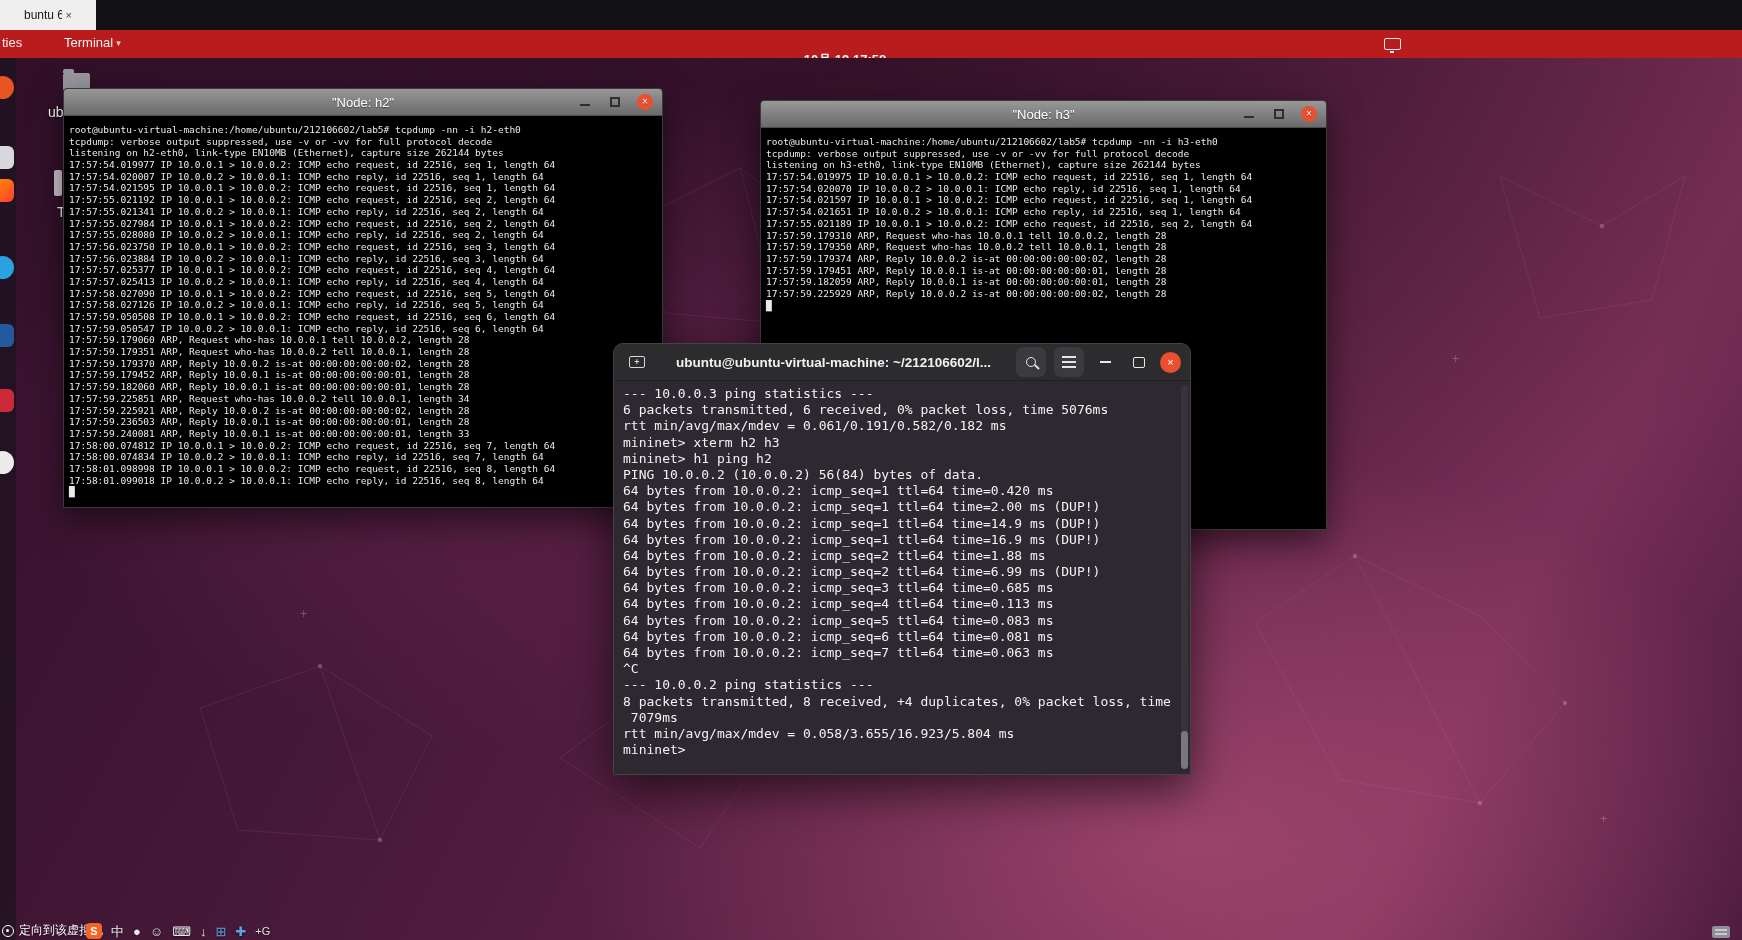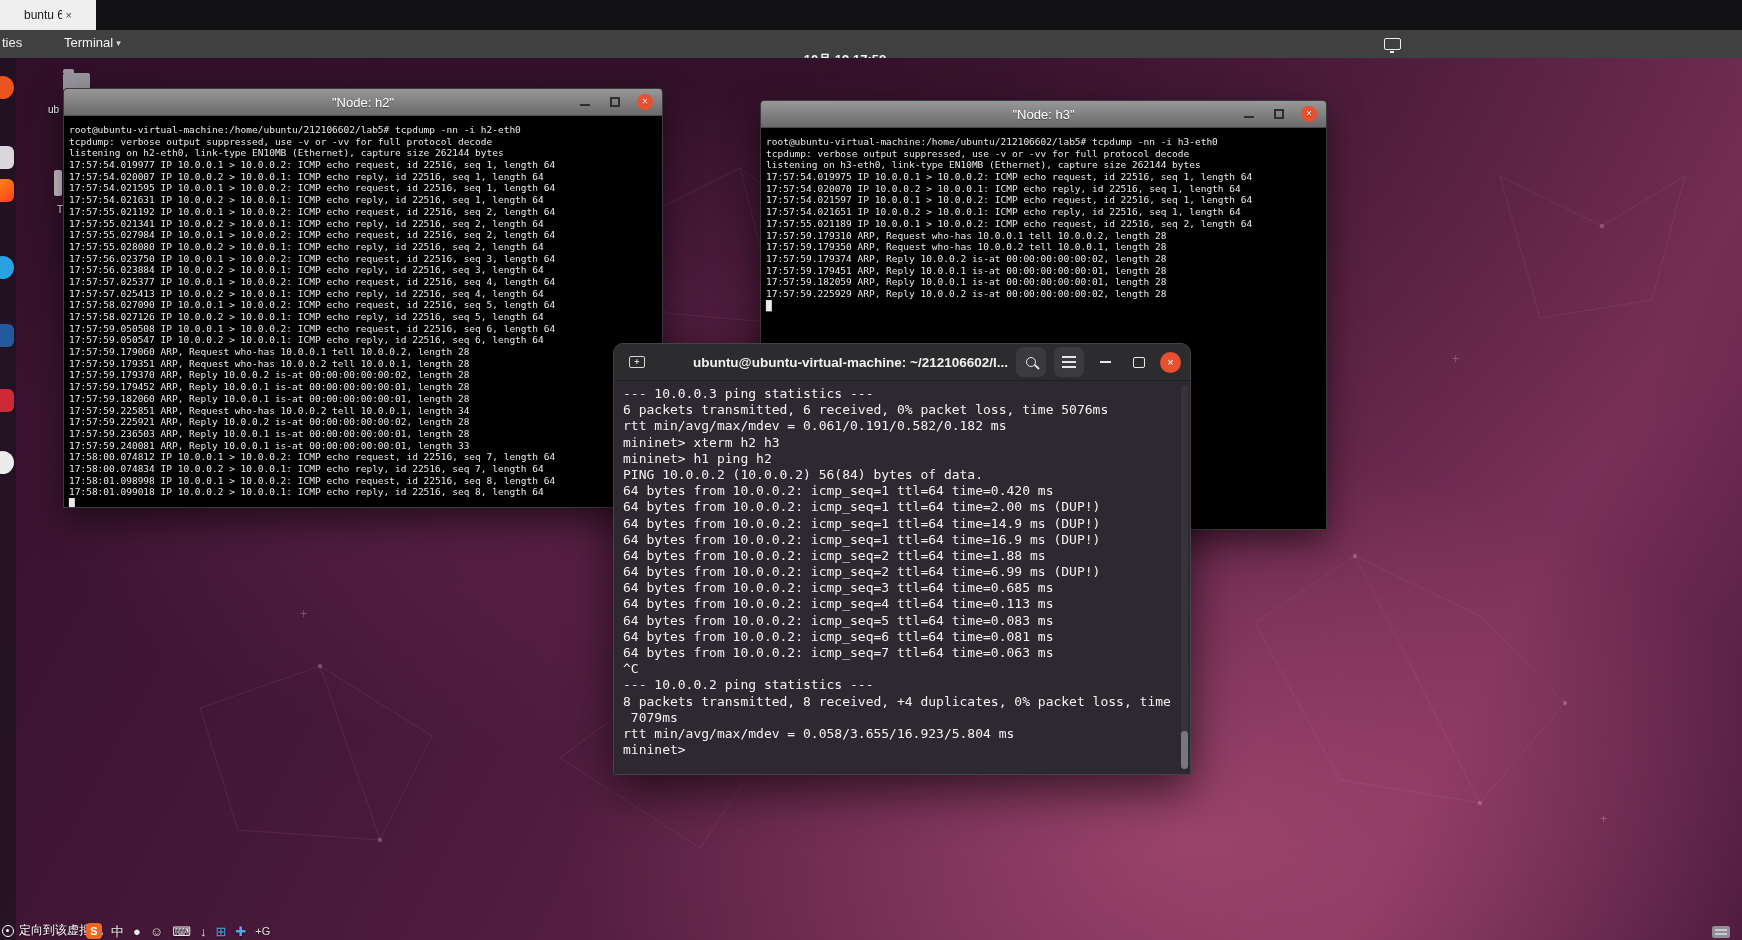--- a/index.html
+++ b/index.html
@@ -14,21 +14,21 @@
   .stage{position:absolute;top:0;left:0;width:1742px;height:940px;overflow:hidden}
 
   
   .vm-tabbar{position:absolute;left:0;top:0;width:1742px;height:30px;background:#121214}
   .vm-tab{position:absolute;left:0;top:0;height:30px;width:96px;background:#efefef;
     display:flex;align-items:center;gap:4px;padding:0 24px;font-size:12px;color:#1a1a1a}
   .vm-tab-label{white-space:nowrap;overflow:hidden}
   .vm-tab-close{font-size:11px;color:#444;cursor:default}
 
   
-  .topbar{position:absolute;left:0;top:30px;width:1742px;height:28px;background:#404040;
+  .topbar{position:absolute;left:0;top:30px;width:1742px;height:28px;background:#b91c1c;
     color:#f2f2f2;font-size:13px}
   .activities-frag{position:absolute;left:2px;top:5px}
   .appmenu{position:absolute;left:64px;top:5px;display:flex;align-items:center;gap:3px}
   .appmenu .caret{font-size:9px;opacity:.85}
   .clock{position:absolute;left:845px;top:21px;transform:translateX(-50%);font-weight:bold;white-space:nowrap}
   .sys-icon{position:absolute;left:1384px;top:8px;width:17px;height:12px;border:1.6px solid #eee;border-radius:2px}
   .sys-icon::after{content:"";position:absolute;left:5px;bottom:-4px;width:4px;height:2px;background:#eee}
 
   
   .desktop{position:absolute;left:0;top:58px;width:1742px;height:882px;overflow:hidden;
@@ -47,21 +47,21 @@
   .dock-i3{top:121px;background:linear-gradient(140deg,#ff9500,#ff3b30)}
   .dock-i4{top:198px;background:#2aa1e0;border-radius:50%}
   .dock-i5{top:266px;background:#235a9e}
   .dock-i6{top:331px;background:#cc2a36}
   .dock-i7{top:393px;background:#ececec;border-radius:50%}
 
   
   .dfolder{position:absolute;left:63px;top:15px;width:27px;height:18px;background:#97979d;
     border-radius:2px;z-index:1}
   .dfolder::before{content:"";position:absolute;left:0;top:-4px;width:11px;height:4px;background:#97979d;border-radius:2px 2px 0 0}
-  .dlabel{position:absolute;color:#fff;font-size:10px;text-shadow:0 1px 2px rgba(0,0,0,.8);z-index:1}
+  .dlabel{position:absolute;color:#fff;font-size:14px;text-shadow:0 1px 2px rgba(0,0,0,.8);z-index:1}
   .dlabel-1{left:48px;top:46px}
   .dlabel-2{left:57px;top:146px}
   .dsliver{position:absolute;left:54px;top:112px;width:8px;height:26px;background:rgba(235,235,240,.85);border-radius:2px;z-index:1}
 
   
   .xwin{position:absolute;z-index:5;border-radius:4px 4px 0 0;
     box-shadow:0 12px 34px rgba(0,0,0,.55);background:#000;border:1px solid #3a3a3a}
   .xwin-h2{left:63px;top:30px;width:600px;height:420px}
   .xwin-h3{left:760px;top:42px;width:567px;height:430px}
   .xtitle{height:27px;background:linear-gradient(#989898,#6a6a6a);border-bottom:1px solid #4a4a4a;
@@ -79,21 +79,21 @@
 
   
   .gwin{position:absolute;left:613px;top:285px;width:578px;height:432px;z-index:8;
     border-radius:10px 10px 2px 2px;overflow:hidden;box-shadow:0 16px 46px rgba(0,0,0,.6);
     border:1px solid #46424a;background:var(--gterm-bg)}
   .ghead{height:37px;background:#2c2c2e;border-bottom:1px solid #1f1e21;display:flex;
     align-items:center;padding:0 9px;gap:8px}
   .gnewtab{width:28px;height:26px;display:flex;align-items:center;justify-content:center}
   .gnewtab-box{width:16px;height:12px;border:1.5px solid #d6d6d6;border-radius:2px;position:relative;
     display:flex;align-items:center;justify-content:center;color:#d6d6d6;font-size:9px;font-weight:bold}
-  .gtitle{flex:1;text-align:right;color:#f1f1f1;font-weight:bold;font-size:13.5px;
+  .gtitle{flex:1;text-align:center;color:#f1f1f1;font-weight:bold;font-size:13.5px;
     white-space:nowrap;overflow:hidden}
   .gbtn{width:30px;height:30px;border-radius:7px;background:#3b3b3f;display:flex;
     align-items:center;justify-content:center;flex:0 0 auto}
   .loupe{width:10px;height:10px;border:1.7px solid #e6e6e6;border-radius:50%;position:relative}
   .loupe::after{content:"";position:absolute;width:6px;height:1.7px;background:#e6e6e6;
     transform:rotate(45deg);right:-5px;bottom:-2px}
   .burger{display:flex;flex-direction:column;gap:3px}
   .burger i{display:block;width:14px;height:1.7px;background:#e6e6e6}
   .gwc{width:26px;height:26px;display:flex;align-items:center;justify-content:center;flex:0 0 auto}
   .gmin::after{content:"";width:11px;height:1.7px;background:#e9e9e9}
@@ -205,21 +205,20 @@
             <span>×</span>
           </span>
       </div>
       <div class="xbody">
           <div class="tl">root@ubuntu-virtual-machine:/home/ubuntu/212106602/lab5# tcpdump -nn -i h2-eth0</div>
           <div class="tl">tcpdump: verbose output suppressed, use -v or -vv for full protocol decode</div>
           <div class="tl">listening on h2-eth0, link-type EN10MB (Ethernet), capture size 262144 bytes</div>
           <div class="tl">17:57:54.019977 IP 10.0.0.1 &gt; 10.0.0.2: ICMP echo request, id 22516, seq 1, length 64</div>
           <div class="tl">17:57:54.020007 IP 10.0.0.2 &gt; 10.0.0.1: ICMP echo reply, id 22516, seq 1, length 64</div>
           <div class="tl">17:57:54.021595 IP 10.0.0.1 &gt; 10.0.0.2: ICMP echo request, id 22516, seq 1, length 64</div>
-          <div class="tl">17:57:54.021631 IP 10.0.0.2 &gt; 10.0.0.1: ICMP echo reply, id 22516, seq 1, length 64</div>
           <div class="tl">17:57:55.021192 IP 10.0.0.1 &gt; 10.0.0.2: ICMP echo request, id 22516, seq 2, length 64</div>
           <div class="tl">17:57:55.021341 IP 10.0.0.2 &gt; 10.0.0.1: ICMP echo reply, id 22516, seq 2, length 64</div>
           <div class="tl">17:57:55.027984 IP 10.0.0.1 &gt; 10.0.0.2: ICMP echo request, id 22516, seq 2, length 64</div>
           <div class="tl">17:57:55.028080 IP 10.0.0.2 &gt; 10.0.0.1: ICMP echo reply, id 22516, seq 2, length 64</div>
           <div class="tl">17:57:56.023750 IP 10.0.0.1 &gt; 10.0.0.2: ICMP echo request, id 22516, seq 3, length 64</div>
           <div class="tl">17:57:56.023884 IP 10.0.0.2 &gt; 10.0.0.1: ICMP echo reply, id 22516, seq 3, length 64</div>
           <div class="tl">17:57:57.025377 IP 10.0.0.1 &gt; 10.0.0.2: ICMP echo request, id 22516, seq 4, length 64</div>
           <div class="tl">17:57:57.025413 IP 10.0.0.2 &gt; 10.0.0.1: ICMP echo reply, id 22516, seq 4, length 64</div>
           <div class="tl">17:57:58.027090 IP 10.0.0.1 &gt; 10.0.0.2: ICMP echo request, id 22516, seq 5, length 64</div>
           <div class="tl">17:57:58.027126 IP 10.0.0.2 &gt; 10.0.0.1: ICMP echo reply, id 22516, seq 5, length 64</div>

